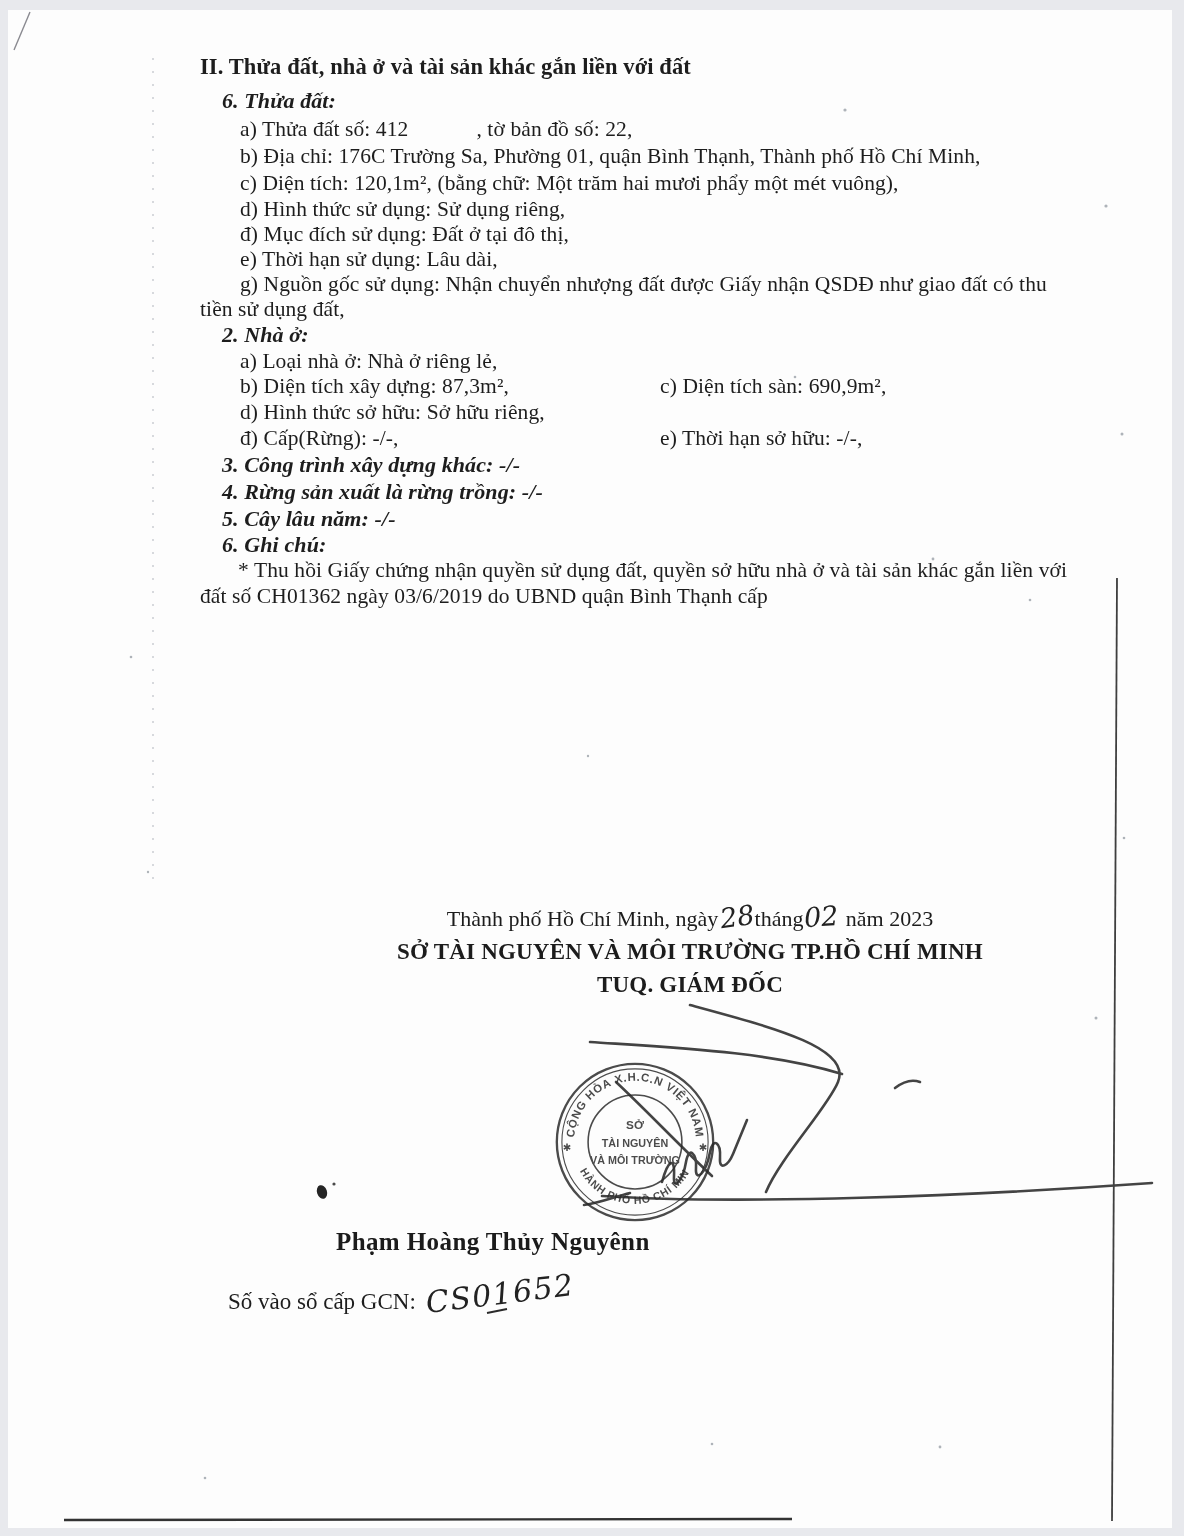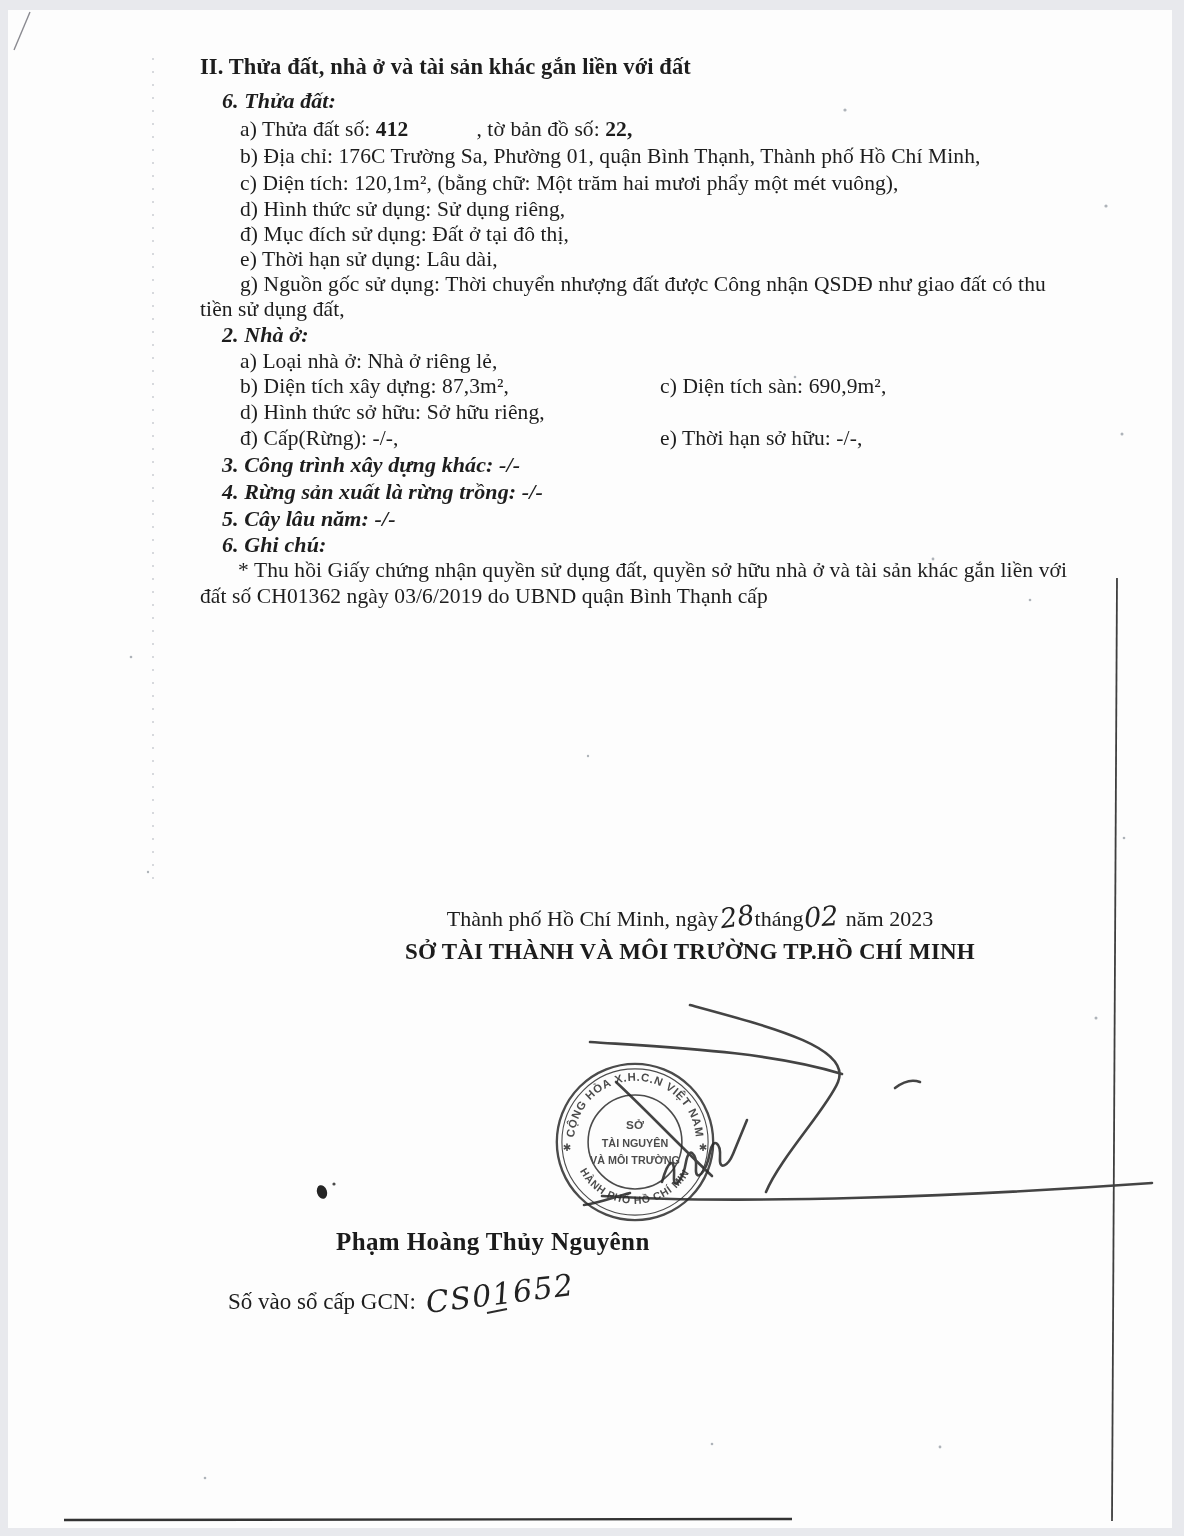--- a/index.html
+++ b/index.html
@@ -10,21 +10,21 @@
     overflow:hidden;
   }
   .paper{
     position:absolute;left:8px;top:10px;width:1164px;height:1518px;
     background:#fdfdfd;
   }
   .ln{
     position:absolute;font-size:21.5px;color:#1d1d1d;white-space:nowrap;
     letter-spacing:.1px;
   }
-  .b{font-weight:bold;}
+  .b{font-weight:normal;}
   .bi{font-weight:bold;font-style:italic;font-size:22px;}
   .h2{font-weight:bold;font-size:22.5px;text-align:center;}
   .spacer{display:inline-block;width:68px;}
   .sigblock{
     position:absolute;left:340px;top:900px;width:700px;text-align:center;
     color:#1c1c1c;line-height:33px;
   }
   .sig-date{font-size:22px;}
   .sig-caps{font-weight:bold;font-size:23px;letter-spacing:.2px;}
   .hw{
@@ -55,21 +55,21 @@
 <div class="ln" style="left:240px;top:117px">
   <span>a) Thửa đất số:</span>
   <span class="b">412</span><span class="spacer"></span><span>, tờ bản đồ số:</span>
   <span class="b">22,</span>
 </div>
 <div class="ln" style="left:240px;top:144px">b) Địa chỉ: 176C Trường Sa, Phường 01, quận Bình Thạnh, Thành phố Hồ Chí Minh,</div>
 <div class="ln" style="left:240px;top:171px">c) Diện tích: 120,1m², (bằng chữ: Một trăm hai mươi phẩy một mét vuông),</div>
 <div class="ln" style="left:240px;top:197px">d) Hình thức sử dụng: Sử dụng riêng,</div>
 <div class="ln" style="left:240px;top:222px">đ) Mục đích sử dụng: Đất ở tại đô thị,</div>
 <div class="ln" style="left:240px;top:247px">e) Thời hạn sử dụng: Lâu dài,</div>
-<div class="ln" style="left:240px;top:272px">g) Nguồn gốc sử dụng: Thời chuyển nhượng đất được Công nhận QSDĐ như giao đất có thu</div>
+<div class="ln" style="left:240px;top:272px">g) Nguồn gốc sử dụng: Nhận chuyển nhượng đất được Giấy nhận QSDĐ như giao đất có thu</div>
 <div class="ln" style="left:200px;top:297px">tiền sử dụng đất,</div>
 
 <div class="ln bi" style="left:222px;top:322px">2. Nhà ở:</div>
 <div class="ln" style="left:240px;top:349px">a) Loại nhà ở: Nhà ở riêng lẻ,</div>
 <div class="ln" style="left:240px;top:374px">b) Diện tích xây dựng: 87,3m²,</div>
 <div class="ln" style="left:660px;top:374px">c) Diện tích sàn: 690,9m²,</div>
 <div class="ln" style="left:240px;top:400px">d) Hình thức sở hữu: Sở hữu riêng,</div>
 <div class="ln" style="left:240px;top:426px">đ) Cấp(Rừng): -/-,</div>
 <div class="ln" style="left:660px;top:426px">e) Thời hạn sở hữu: -/-,</div>
 
@@ -77,21 +77,22 @@
 <div class="ln bi" style="left:222px;top:479px">4. Rừng sản xuất là rừng trồng: -/-</div>
 <div class="ln bi" style="left:222px;top:506px">5. Cây lâu năm: -/-</div>
 <div class="ln bi" style="left:222px;top:532px">6. Ghi chú:</div>
 <div class="ln" style="left:238px;top:558px">* Thu hồi Giấy chứng nhận quyền sử dụng đất, quyền sở hữu nhà ở và tài sản khác gắn liền với</div>
 <div class="ln" style="left:200px;top:584px">đất số CH01362 ngày 03/6/2019 do UBND quận Bình Thạnh cấp</div>
 
 <div class="sigblock">
   <div class="sig-date">
     <span>Thành phố Hồ Chí Minh, ngày</span><span class="hw hw-day">28</span><span>tháng</span><span class="hw hw-month">02</span><span style="margin-left:6px">năm 2023</span>
   </div>
-  <div class="sig-caps">SỞ TÀI THÀNH VÀ MÔI TRƯỜNG TP.HỒ CHÍ MINH</div>
+  <div class="sig-caps">SỞ TÀI NGUYÊN VÀ MÔI TRƯỜNG TP.HỒ CHÍ MINH</div>
+  <div class="sig-caps">TUQ. GIÁM ĐỐC</div>
 </div>
 
 <svg class="stamp" viewBox="0 0 220 220">
   <circle cx="110" cy="110" r="100" fill="none" stroke="#2e2e2e" stroke-width="3"></circle>
   <circle cx="110" cy="110" r="93.5" fill="none" stroke="#2e2e2e" stroke-width="1.4"></circle>
   <circle cx="110" cy="110" r="60" fill="none" stroke="#2e2e2e" stroke-width="2"></circle>
   <defs>
     <path id="arcTop" d="M 34.7,130 A 78,78 0 1 1 185.3,130" fill="none"></path>
     <path id="arcBottom" d="M 38,144 A 80,80 0 0 0 182,144" fill="none"></path>
   </defs>

